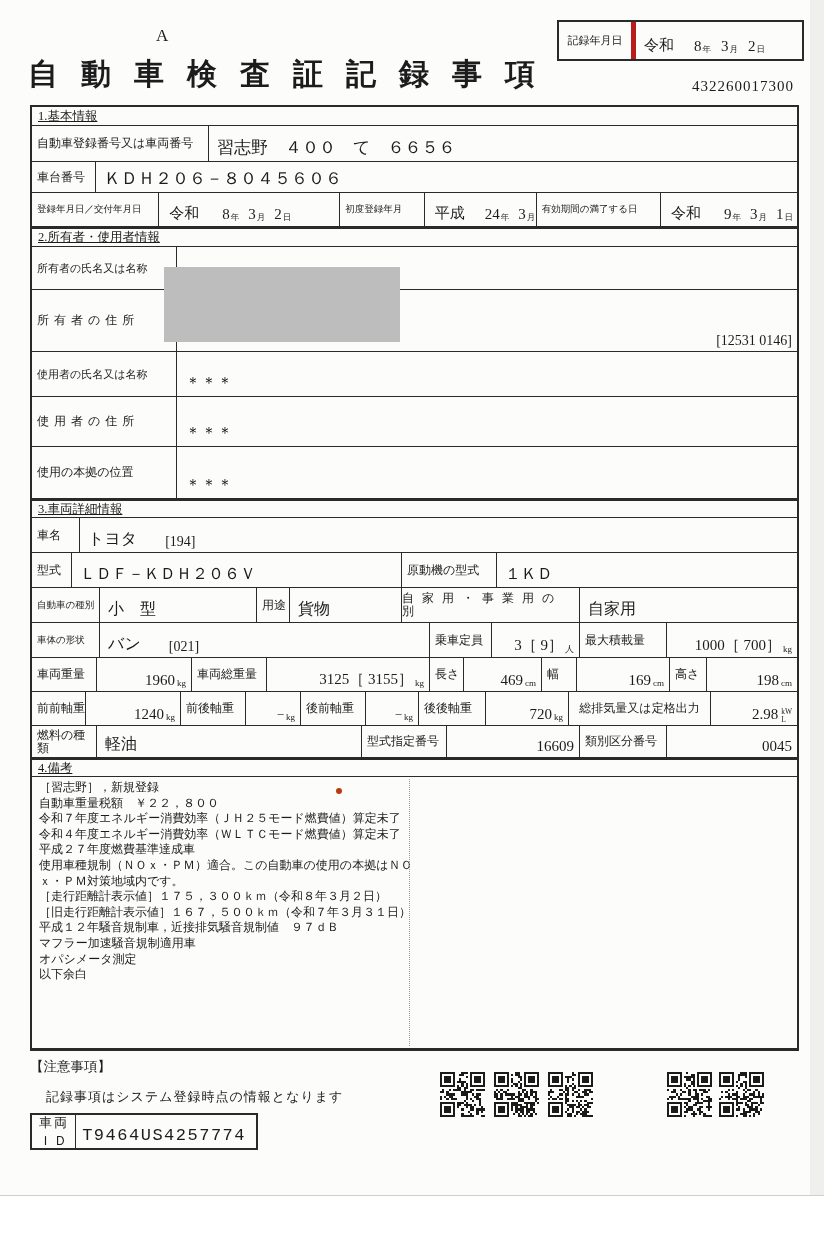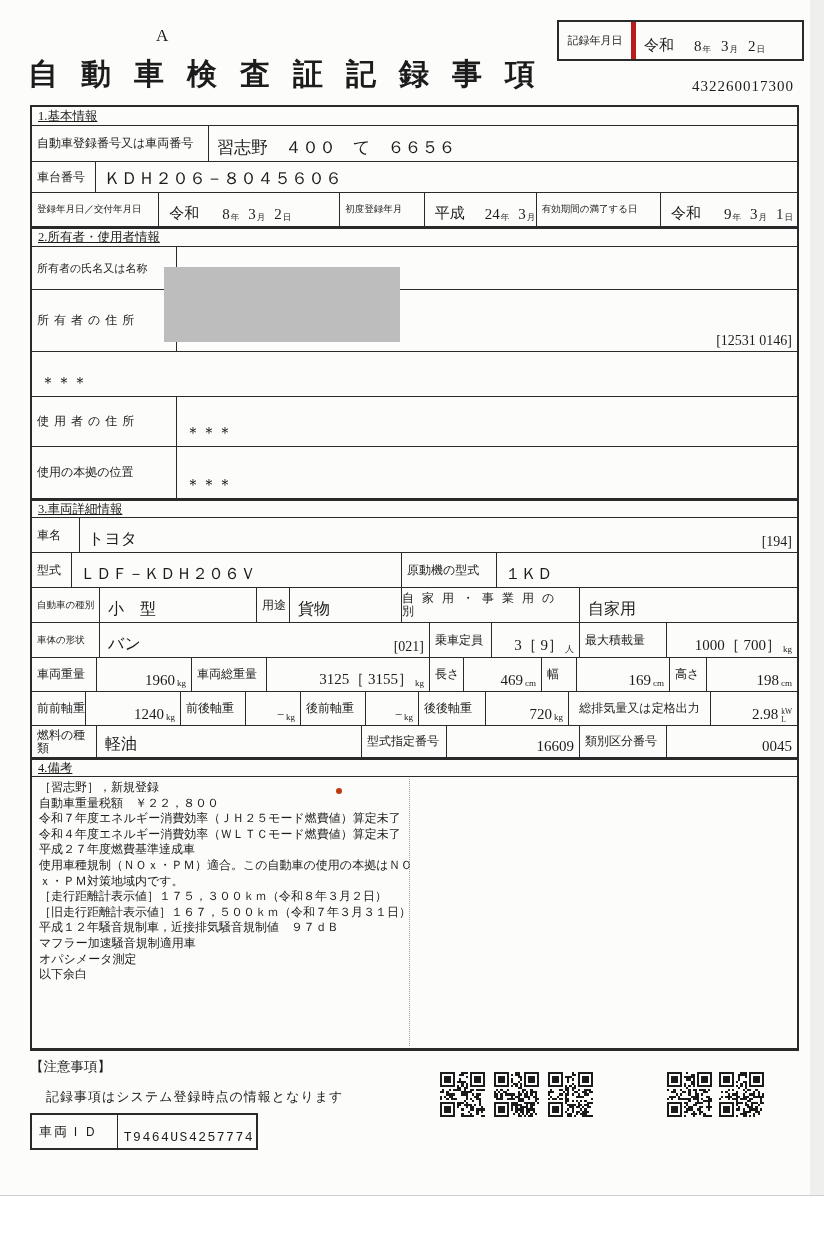--- a/index.html
+++ b/index.html
@@ -31,39 +31,39 @@
   .lbl.wsp{letter-spacing:8px;justify-content:center;padding-left:0;}
   .val{display:flex;align-items:flex-end;padding:0 5px 2px 8px;font-size:16px;white-space:nowrap;}
   .val.right{justify-content:flex-end;}
   .val.big{font-size:17px;}
   .val.code{font-size:14px;}
   .unit{font-size:9px;line-height:10px;margin:0 0 1px 2px;}
   .datev{display:flex;align-items:flex-end;padding:0 4px 3px 10px;font-size:15px;white-space:nowrap;}
   .datev .era{margin-right:14px;}
   .datev .grp{margin-left:9px;display:flex;align-items:flex-end;}
   .du{font-size:8.5px;line-height:9px;margin:0 0 1px 1px;}
-  .inner-split{display:flex;justify-content:space-between;align-items:flex-end;width:100%;}
+  .inner-split{display:flex;justify-content:flex-start;align-items:flex-end;width:100%;gap:28px;}
   .unitstack{display:flex;flex-direction:column;align-items:flex-start;font-size:7.5px;line-height:7.5px;margin:0 0 0 3px;}
   .flex1{flex:1;}
 
   
   .remarks{position:relative;padding:3px 0 0 7px;box-sizing:border-box;}
   .remarks-text{width:378px;font-size:12px;line-height:15.6px;}
   .dotline{position:absolute;left:377px;top:2px;bottom:2px;border-left:1px dotted #9a9a98;}
   .reddot{position:absolute;left:336px;top:788px;width:6px;height:6px;border-radius:50%;background:#bb3a0e;}
 
   
   .redaction{position:absolute;left:132px;top:160px;width:236px;height:75px;background:#bdbdbd;}
 
   
   .notice-head{position:absolute;left:30px;top:1058px;font-size:13.5px;}
   .notice-text{position:absolute;left:46px;top:1088px;font-size:13px;letter-spacing:1px;}
   .vidbox{position:absolute;left:30px;top:1113px;width:224px;height:33px;border:2px solid #2a2a2a;display:flex;box-sizing:content-box;}
   .vid-label{width:84px;border-right:1px solid #2a2a2a;display:flex;align-items:center;padding-left:7px;font-size:13px;letter-spacing:2px;}
-  .vid-value{flex:1;display:flex;align-items:flex-end;padding:0 2px 3px 6px;font-size:13px;letter-spacing:1.5px;font-family:"Liberation Mono","DejaVu Sans Mono",monospace;}
+  .vid-value{flex:1;display:flex;align-items:flex-end;padding:0 10px 3px 6px;font-size:17px;letter-spacing:1.5px;font-family:"Liberation Mono","DejaVu Sans Mono",monospace;}
   .qr{position:absolute;width:45px;height:45px;top:1072px;}
   .qr svg{width:100%;height:100%;}
 </style>
 </head>
 <body>
 
 <div class="sheet">
   <div class="edge-right"></div>
 
   <div class="corner-a">A</div>
@@ -157,20 +157,21 @@
       <div class="cell lbl mid" style="width:145px">所有者の氏名又は名称</div>
       <div class="cell last val flex1"></div>
     </div>
 
     <div class="trow" style="height:62px">
       <div class="cell lbl sp" style="width:145px">所有者の住所</div>
       <div class="cell last val code right flex1">[12531 0146]</div>
     </div>
 
     <div class="trow" style="height:45px">
+      <div class="cell lbl mid" style="width:145px">使用者の氏名又は名称</div>
       <div class="cell last val flex1">＊＊＊</div>
     </div>
 
     <div class="trow" style="height:50px">
       <div class="cell lbl sp" style="width:145px">使用者の住所</div>
       <div class="cell last val flex1">＊＊＊</div>
     </div>
 
     <div class="trow" style="height:52px">
       <div class="cell lbl" style="width:145px">使用の本拠の位置</div>

